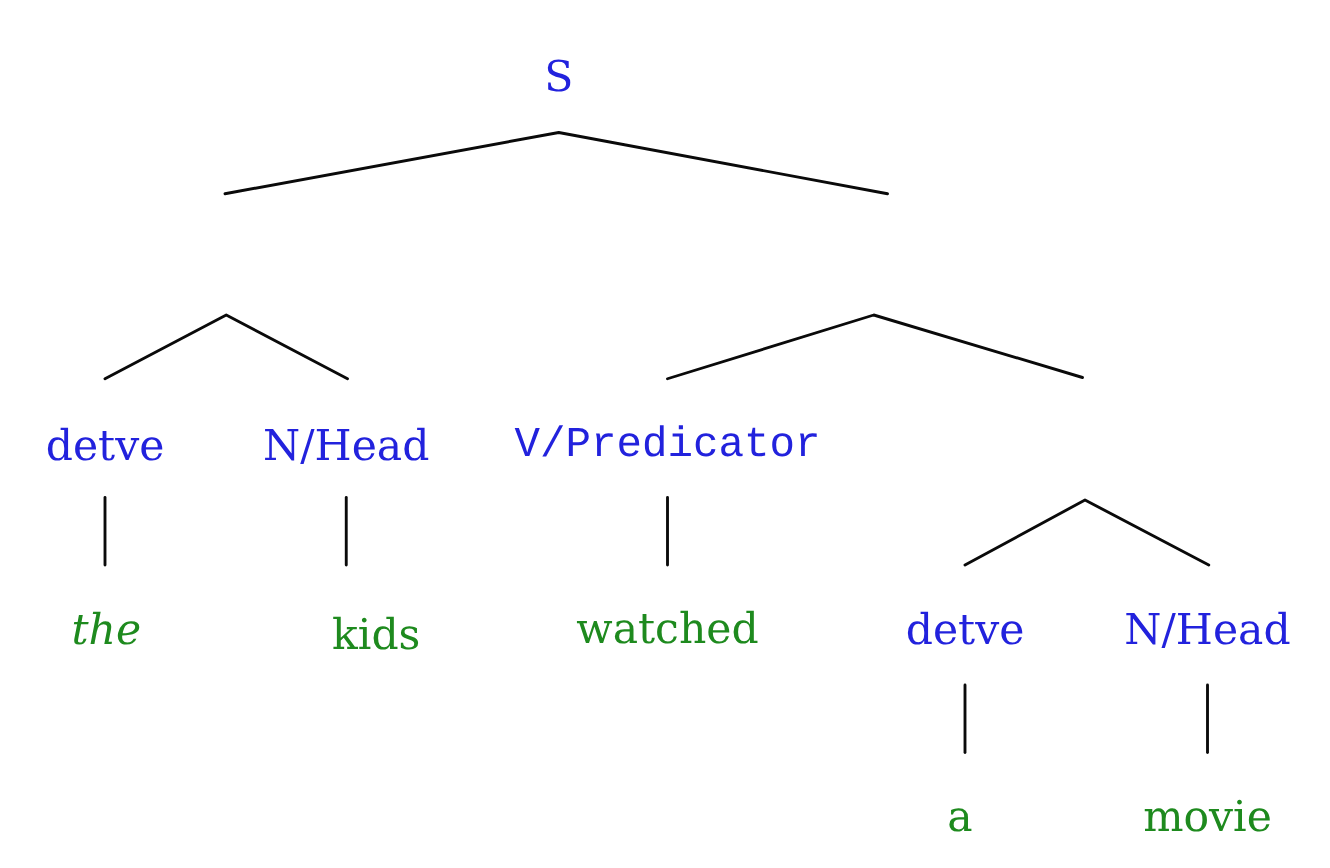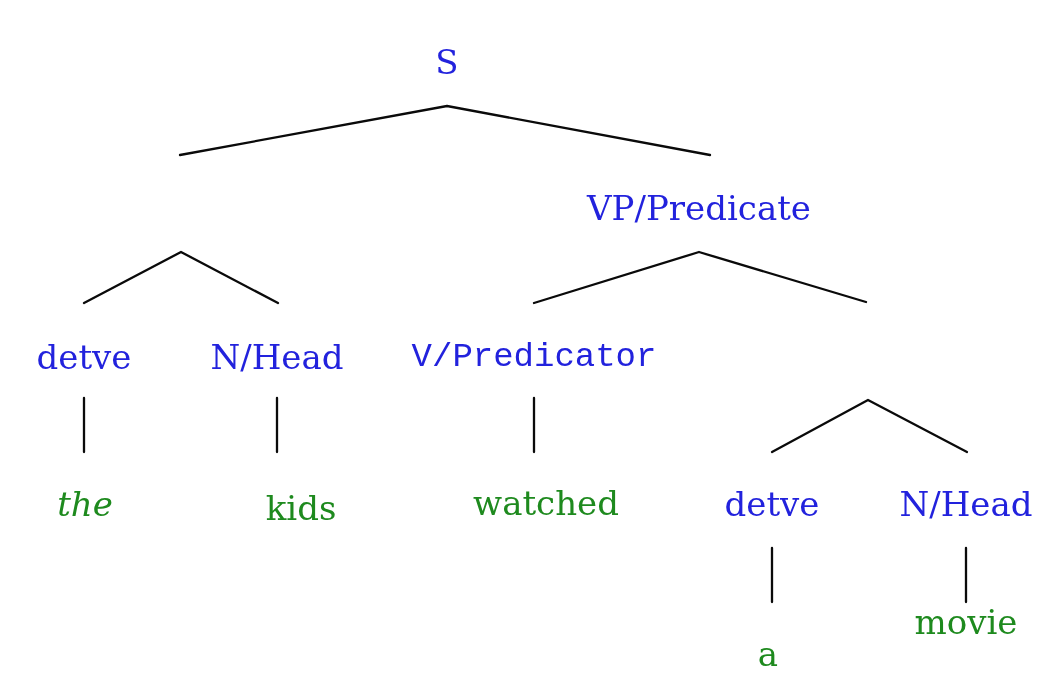--- a/index.html
+++ b/index.html
@@ -34,25 +34,25 @@
   
   .pos-s    { left: 447px; top: 62px;  }
   .pos-np1  { left: 181px; top: 208px; }
   .pos-vp   { left: 699px; top: 208px; }
   .pos-det1 { left: 84px;  top: 357px; }
   .pos-nh1  { left: 277px; top: 357px; }
   .pos-v    { left: 534px; top: 357px; font-family: Liberation Mono, monospace; }
   .pos-npdo { left: 872px; top: 357px; }
   .pos-the  { left: 85px;  top: 504px; font-style: italic; }
   .pos-kids { left: 277px; top: 508px; margin-left: 24px; }
-  .pos-wat  { left: 534px; top: 503px; margin-left: 12px; }
+  .pos-wat  { left: 534px; top: 503px; }
   .pos-det2 { left: 772px; top: 504px; }
   .pos-nh2  { left: 966px; top: 504px; }
   .pos-a    { left: 768px; top: 654px; }
-  .pos-mov  { left: 966px; top: 622px; }
+  .pos-mov  { left: 966px; top: 654px; }
 </style>
 </head>
 <body>
 
 <div id="canvas" style="--bg: #ffffff; --nonterminal: #2222dd; --terminal: #1e8a1e;">
 
   <svg id="edges" width="1064" height="694" viewBox="0 0 1064 694">
     <g stroke="#0a0a0a" stroke-width="2.3" fill="none" stroke-linecap="round" stroke-linejoin="round">
       <polyline points="180,155 447,106 710,155"></polyline>
       <polyline points="84,303 181,252 278,303"></polyline>
@@ -61,21 +61,20 @@
       <line x1="277" y1="398" x2="277" y2="452"></line>
       <line x1="534" y1="398" x2="534" y2="452"></line>
       <polyline points="772,452 868,400 967,452"></polyline>
       <line x1="772" y1="548" x2="772" y2="602"></line>
       <line x1="966" y1="548" x2="966" y2="602"></line>
     </g>
   </svg>
 
   <div class="node nonterminal pos-s">S</div>
 
-  <div class="node nonterminal pos-vp">VP/Predicate</div>
 
   <div class="node nonterminal pos-det1">detve</div>
   <div class="node nonterminal pos-nh1">N/Head</div>
   <div class="node nonterminal pos-v">V/Predicator</div>
 
   <div class="node terminal pos-the">the</div>
   <div class="node terminal pos-kids">kids</div>
   <div class="node terminal pos-wat">watched</div>
 
   <div class="node nonterminal pos-det2">detve</div>

